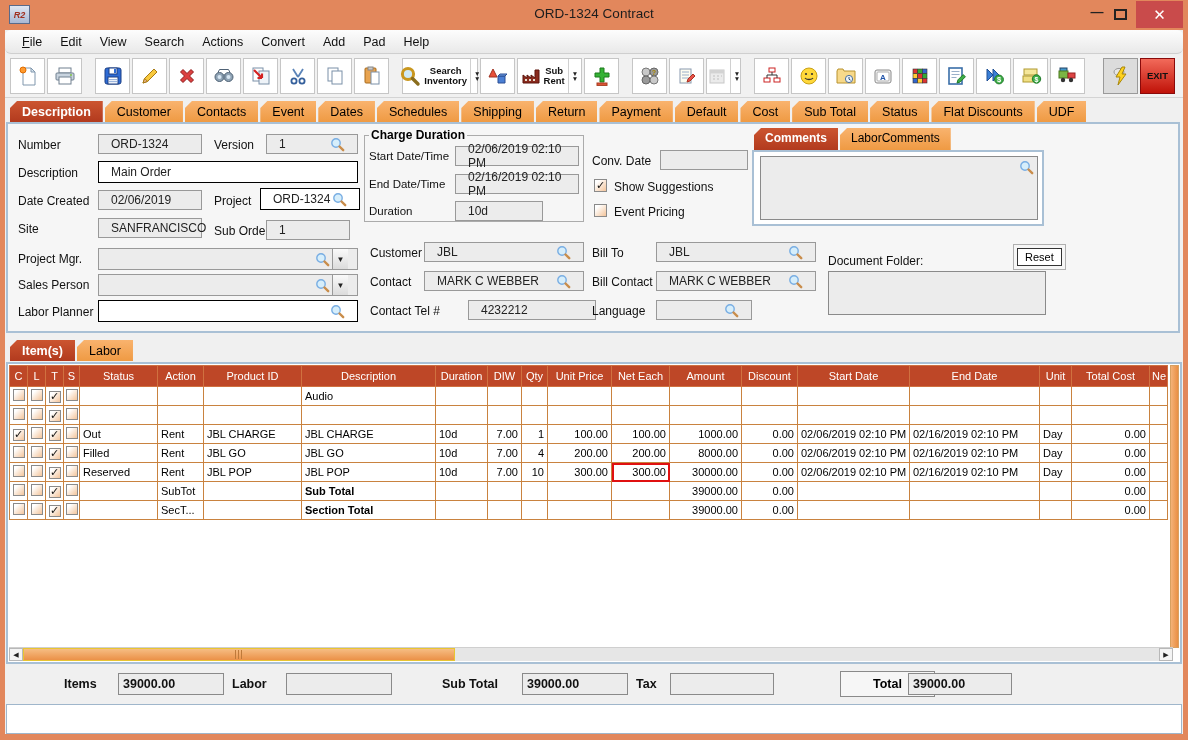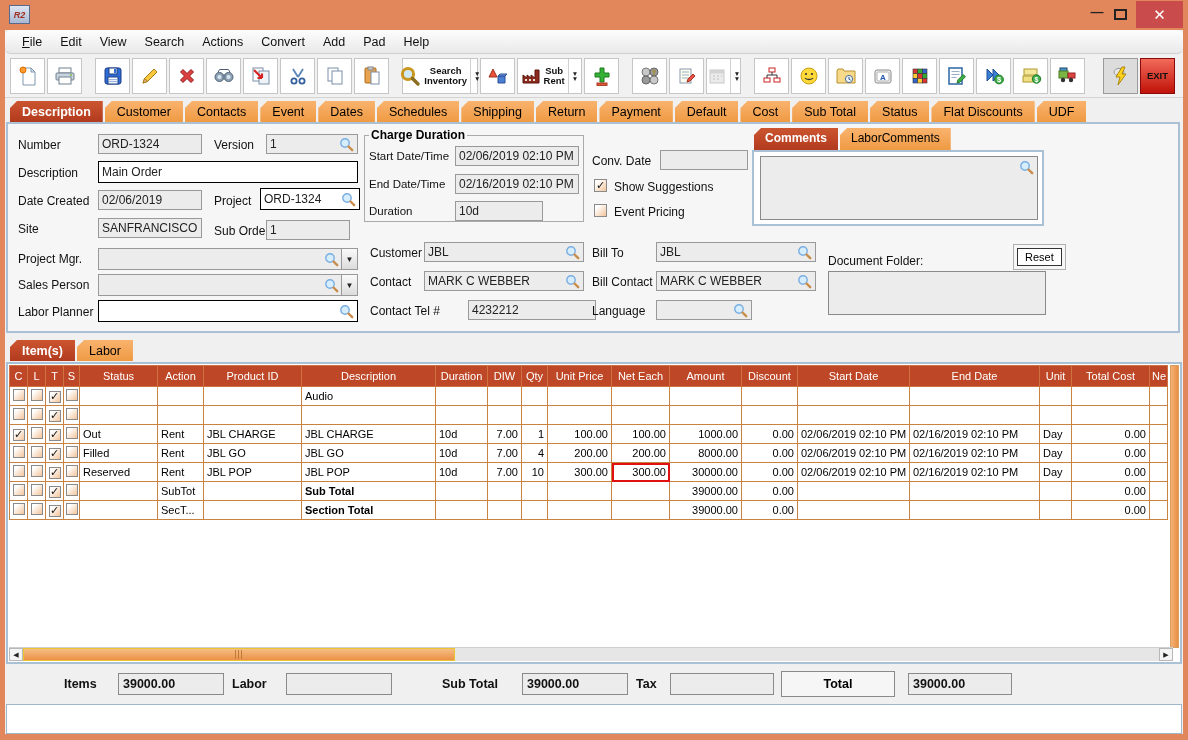--- a/index.html
+++ b/index.html
@@ -59,21 +59,21 @@
   .tab { background: linear-gradient(#f9b36e,#ef9a43); color: #000; font-size: 12.5px;
          padding: 4px 12px 3px; clip-path: polygon(7px 0, 100% 0, 100% 100%, 0 100%, 0 7px);
          white-space: nowrap; }
   .tab.selected { background: linear-gradient(#cc5530,#b23a1e); color: #fff; font-weight: bold; }
 
   
   #infopanel { position: absolute; top: 122px; left: 6px; width: 1174px; height: 211px;
                background: #f6f6f6; border: 2px solid #A9C0D5; }
   .lbl { position: absolute; font-size: 12px; color: #111; white-space: nowrap; }
   .fld { position: absolute; height: 20px; font-size: 12px; color: #222;
-         display: flex; align-items: center; padding: 0 3px; }
+         display: flex; align-items: center; padding: 0 12px; }
   .ro  { background: #ececec; border: 1px solid #999; }
   .ed  { background: #fff; border: 1.5px solid #000; }
   .lens { margin-left: auto; display: inline-flex; flex: none; }
   .combo-arrow { width: 16px; align-self: stretch; background: linear-gradient(#fafafa,#dcdcdc);
                  border-left: 1px solid #999; display: flex; align-items: center;
                  justify-content: center; font-size: 8px; color: #222; flex: none;
                  margin-right: -3px; margin-left: 2px; }
   fieldset#charge-group { position: absolute; left: 356px; top: 4px; width: 220px; height: 94px;
               border: 1px solid #ababab; }
   #charge-group legend { font-size: 12px; font-weight: bold; margin-left: 4px; padding: 0 2px; }
@@ -129,36 +129,37 @@
   #hthumb .grip { width: 8px; height: 9px;
                   background: repeating-linear-gradient(90deg,#bf7a3a 0 1px,rgba(0,0,0,0) 1px 3px); }
 
   
   #totalsbar { position: absolute; top: 668px; left: 6px; width: 1176px; height: 32px; }
   .tot-lbl { position: absolute; top: 0; height: 32px; display: flex; align-items: center;
              font-size: 12.5px; font-weight: bold; color: #111; }
   .tot-fld { position: absolute; top: 5px; height: 22px; background: #ececec;
              border: 1px solid #8a8a8a; font-size: 12.5px; font-weight: bold; color: #111;
              display: flex; align-items: center; padding: 0 4px; }
-  #total-labelbox { position: absolute; left: 775px; top: 3px; width: 114px; height: 26px;
+  #total-labelbox { position: absolute; left: 834px; top: 3px; width: 95px; height: 26px;
                     border: 1px solid #8a8a8a; background: #f6f6f6; display: flex;
                     align-items: center; justify-content: center; font-size: 12.5px;
                     font-weight: bold; }
 
   
   #statusbar { position: absolute; top: 704px; left: 6px; width: 1176px; height: 30px;
                background: #fff; border: 1px solid #9FB6CB; }
 </style>
 </head>
 <body>
 
 <div id="window">
 
   <div id="titlebar">
     <div id="app-icon">R2</div>
+    <div id="title-text">ORD-1324 Contract</div>
     <div class="win-min">—</div>
     <div class="win-max"></div>
     <div class="win-close">✕</div>
   </div>
 
   <div id="content-bg"></div>
 
   <div id="menubar">
       <span class="menu-item">File</span>
       <span class="menu-item">Edit</span>

